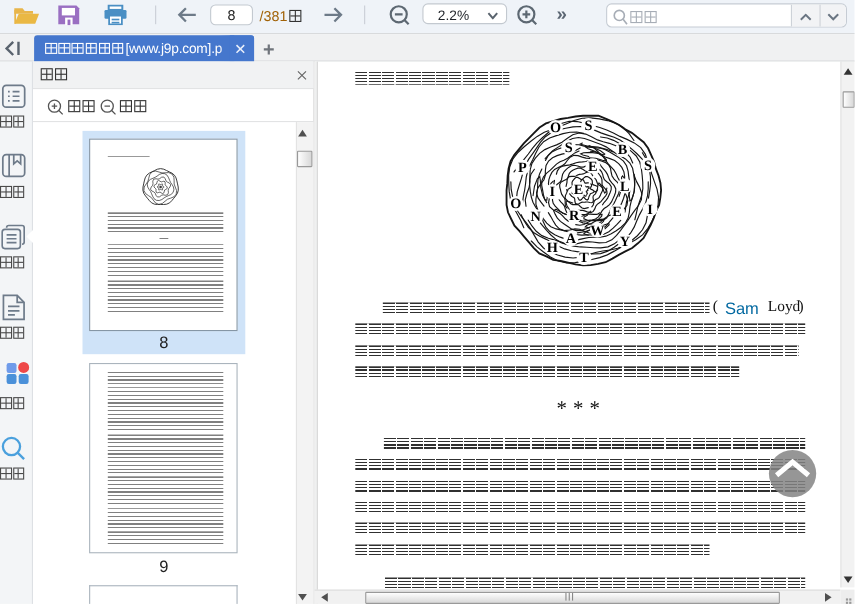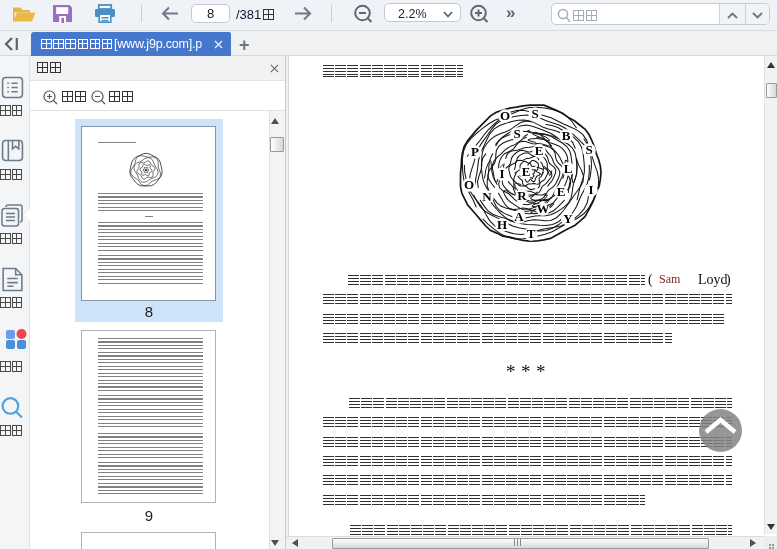--- a/index.html
+++ b/index.html
@@ -32,21 +32,21 @@
  <rect x="1" y="5" width="20" height="8" rx="1.2" fill="#4a8fc4"></rect>
  <rect x="5.2" y="10.2" width="11.6" height="8" fill="#fff" stroke="#4a8fc4" stroke-width="1.6"></rect>
  <rect x="7.5" y="13" width="7" height="1.5" fill="#4a8fc4"></rect>
  <rect x="7.5" y="15.8" width="7" height="1.5" fill="#4a8fc4"></rect>
 </svg>
 <div class="abs" style="left:141px;top:5px;width:1px;height:17px;background:#c9ced5"></div>
 <svg class="abs" style="left:161px;top:5px" width="18" height="17" viewBox="0 0 18 17" stroke="#6d7a88" stroke-width="2.1" fill="none">
  <path d="M17,8.5 H2 M8,2.5 L2,8.5 L8,14.5"></path>
 </svg>
 <div class="abs" style="left:191px;top:3.5px;width:39px;height:19.5px;background:#fff;border:1px solid #c3c9d0;border-radius:5px;font-size:13px;color:#222;text-align:center;line-height:18px">8</div>
-<div class="abs" style="left:236px;top:7px;font-size:13px;color:#0f172a">/381</div>
+<div class="abs" style="left:236px;top:7px;font-size:13px;color:#a16207">/381</div>
 <div class="abs cjrow" style="left:263px;top:8.5px"><i class="cj" style="width:11px;height:11px;--c:#333"></i></div>
 <svg class="abs" style="left:294px;top:5px" width="18" height="17" viewBox="0 0 18 17" stroke="#6d7a88" stroke-width="2.1" fill="none">
  <path d="M1,8.5 H16 M10,2.5 L16,8.5 L10,14.5"></path>
 </svg>
 <div class="abs" style="left:331px;top:5px;width:1px;height:17px;background:#c9ced5"></div>
 <svg class="abs" style="left:353px;top:4px" width="20" height="19" viewBox="0 0 20 19" stroke="#5d6872" stroke-width="2" fill="none">
  <circle cx="9.5" cy="9" r="7.3"></circle>
     <path d="M14.7,14.2 L18.5,18 M6,9 h7"></path>
 </svg>
 <div class="abs" style="left:384px;top:3px;width:77px;height:19px;background:#fff;border:1px solid #c3c9d0;border-radius:5px;font-size:12.5px;color:#1f2328">
@@ -267,21 +267,21 @@
 <text x="135" y="93.3">I</text>
 <text x="87" y="112.3">W</text>
 <text x="63" y="120.3">A</text>
 <text x="46" y="128.3">H</text>
 <text x="112" y="122.3">Y</text>
 <text x="75" y="137.3">T</text>
 </g>
   </svg>
 <div class="tx" style="left:348px;top:275px;width:297px;height:11px"></div>
 <span class="abs" style="left:648px;top:272px;font-family:'Liberation Serif',serif;font-size:14px;color:#111">(</span>
-<span class="abs" style="left:659px;top:272px;font-family:Liberation Serif, serif;font-size:12px;color:#7f1d1d">Sam</span>
+<span class="abs" style="left:659px;top:272px;font-family:Liberation Sans, sans-serif;font-size:15px;color:#0369a1">Sam</span>
 <span class="abs" style="left:698px;top:272px;font-family:'Liberation Serif',serif;font-size:14px;color:#111">Loyd</span>
 <span class="abs" style="left:726px;top:272px;font-family:'Liberation Serif',serif;font-size:14px;color:#111">)</span>
 <div class="tx" style="left:323px;top:294.3px;width:409px;height:11px"></div>
 <div class="tx" style="left:323px;top:313.6px;width:403px;height:11px"></div>
 <div class="tx" style="left:323px;top:332.9px;width:349px;height:11px"></div>
 <div class="abs" style="left:506px;top:361px;font-family:'Liberation Serif',serif;font-size:19px;color:#111;letter-spacing:5.5px">***</div>
 <div class="tx" style="left:349px;top:398px;width:383px;height:11px"></div>
 <div class="tx" style="left:323px;top:417.3px;width:409px;height:11px"></div>
 <div class="tx" style="left:323px;top:436.6px;width:409px;height:11px"></div>
 <div class="tx" style="left:323px;top:455.9px;width:409px;height:11px"></div>

